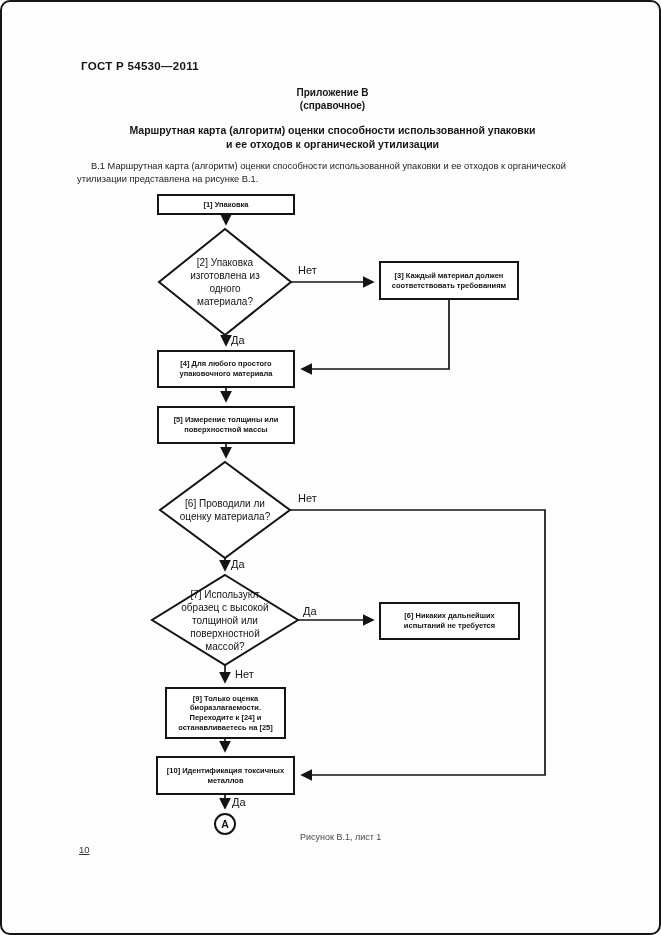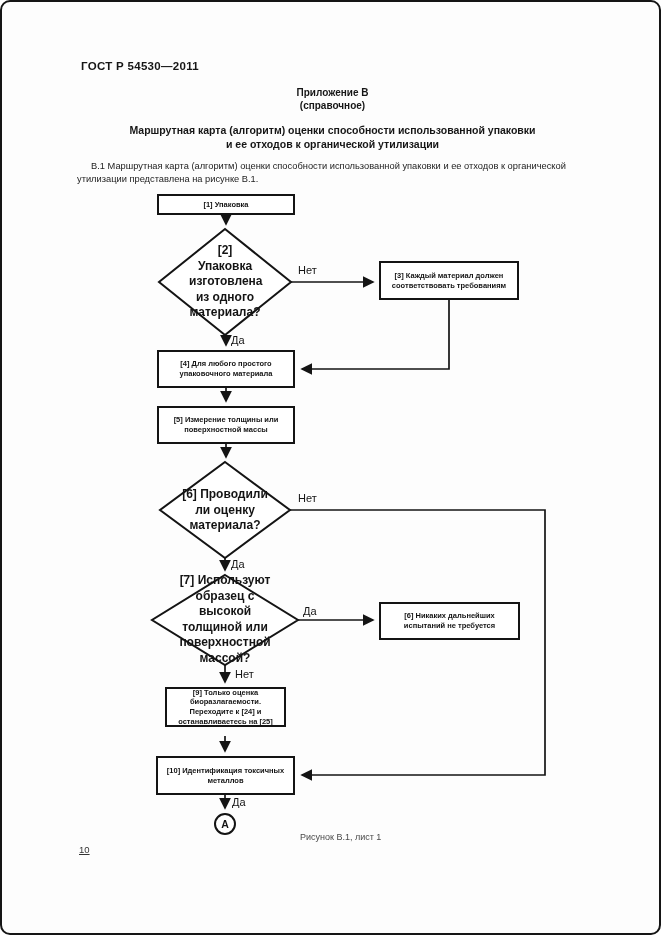--- a/index.html
+++ b/index.html
@@ -72,22 +72,22 @@
     font-size: 7.5px;
     font-weight: bold;
     line-height: 1.3;
     padding: 2px 4px;
     color: #141414;
   }
   .diamond-text {
     position: absolute;
     transform: translate(-50%, -50%);
     text-align: center;
-    font-size: 12px;
-    font-weight: bold;
+    font-size: 10px;
+    font-weight: normal;
     line-height: 1.3;
     color: #141414;
   }
   .branch-label {
     position: absolute;
     font-size: 11px;
     font-weight: normal;
     color: #141414;
   }
   .connector-circle {
@@ -156,21 +156,21 @@
       <polygon points="223,460 288,508 223,556 158,508"></polygon>
       <polygon points="223,573 296,618 223,663 150,618"></polygon>
     </g>
   </svg>
 
   <div class="node" style="left:155px; top:192px; width:138px; height:21px;">[1] Упаковка</div>
   <div class="node" style="left:377px; top:259px; width:140px; height:39px;">[3] Каждый материал должен соответствовать требованиям</div>
   <div class="node" style="left:155px; top:348px; width:138px; height:38px;">[4] Для любого простого упаковочного материала</div>
   <div class="node" style="left:155px; top:404px; width:138px; height:38px;">[5] Измерение толщины или поверхностной массы</div>
   <div class="node" style="left:377px; top:600px; width:141px; height:38px;">[6] Никаких дальнейших испытаний не требуется</div>
-  <div class="node" style="left:163px; top:685px; width:121px; height:40px;">[9] Только оценка биоразлагаемости. Переходите к [24] и останавливаетесь на [25]</div>
+  <div class="node" style="left:163px; top:685px; width:121px; height:52px;">[9] Только оценка биоразлагаемости. Переходите к [24] и останавливаетесь на [25]</div>
   <div class="node" style="left:154px; top:754px; width:139px; height:39px;">[10] Идентификация токсичных металлов</div>
 
   <div class="diamond-text" style="left:223px; top:280px; width:72px;">[2] Упаковка изготовлена из одного материала?</div>
   <div class="diamond-text" style="left:223px; top:508px; width:92px;">[6] Проводили ли оценку материала?</div>
   <div class="diamond-text" style="left:223px; top:618px; width:102px;">[7] Используют образец с высокой толщиной или поверхностной массой?</div>
 
   <div class="branch-label" style="left:296px; top:262px;">Нет</div>
   <div class="branch-label" style="left:229px; top:332px;">Да</div>
   <div class="branch-label" style="left:296px; top:490px;">Нет</div>
   <div class="branch-label" style="left:229px; top:556px;">Да</div>

